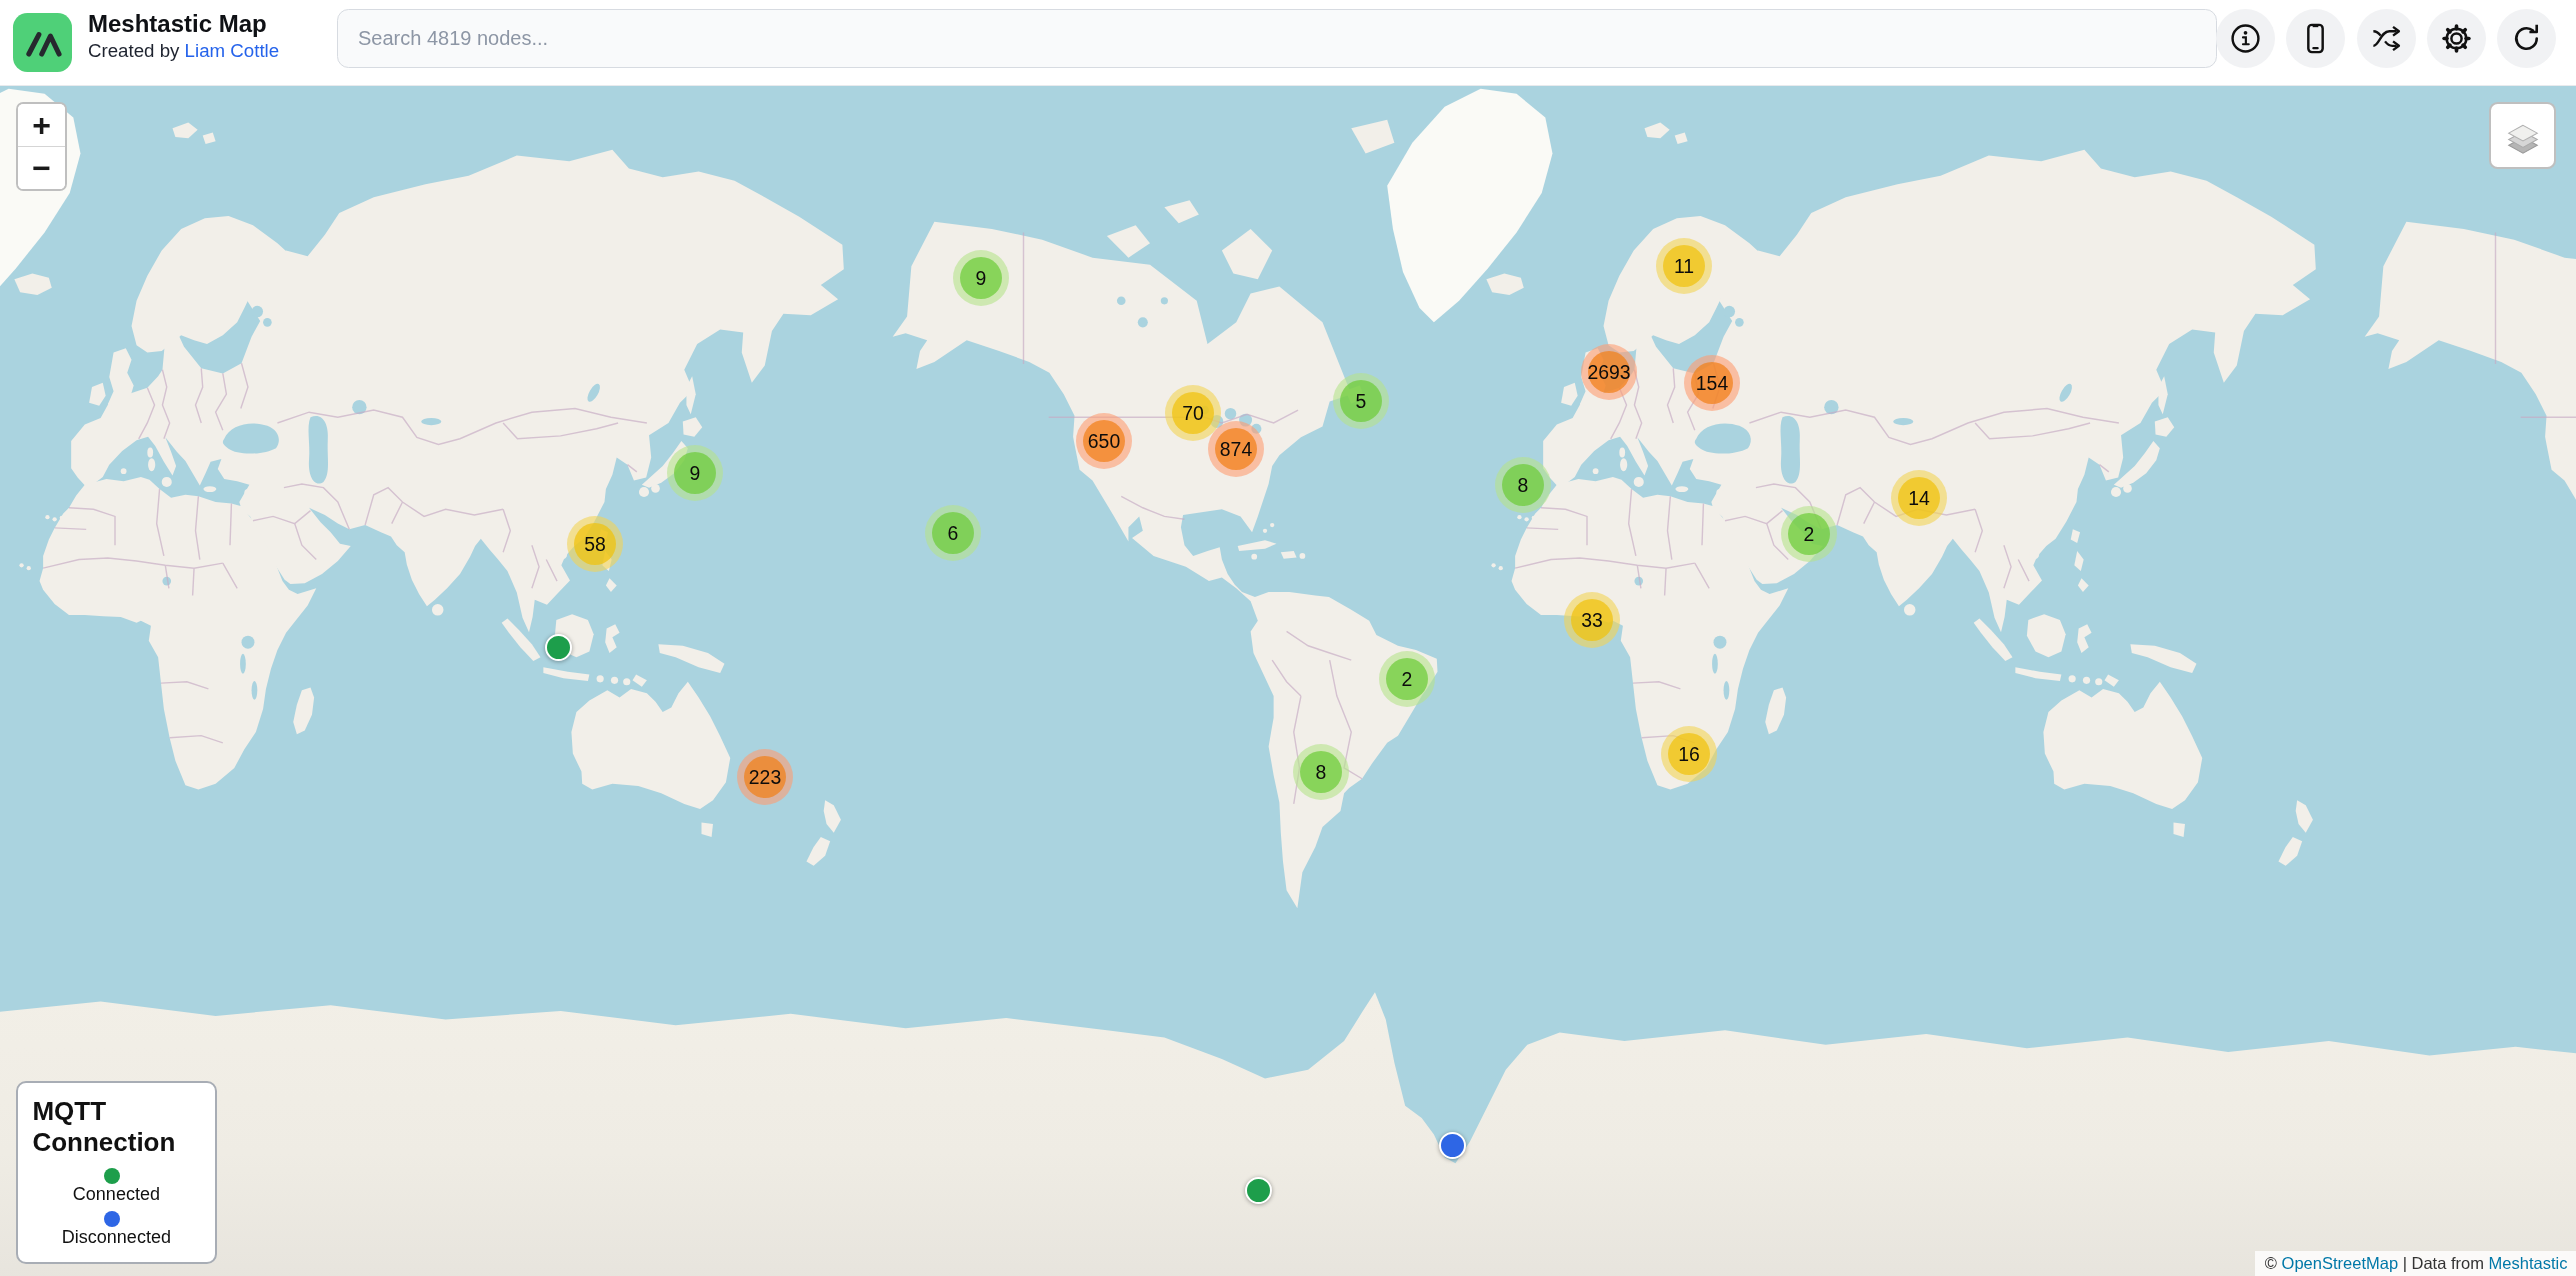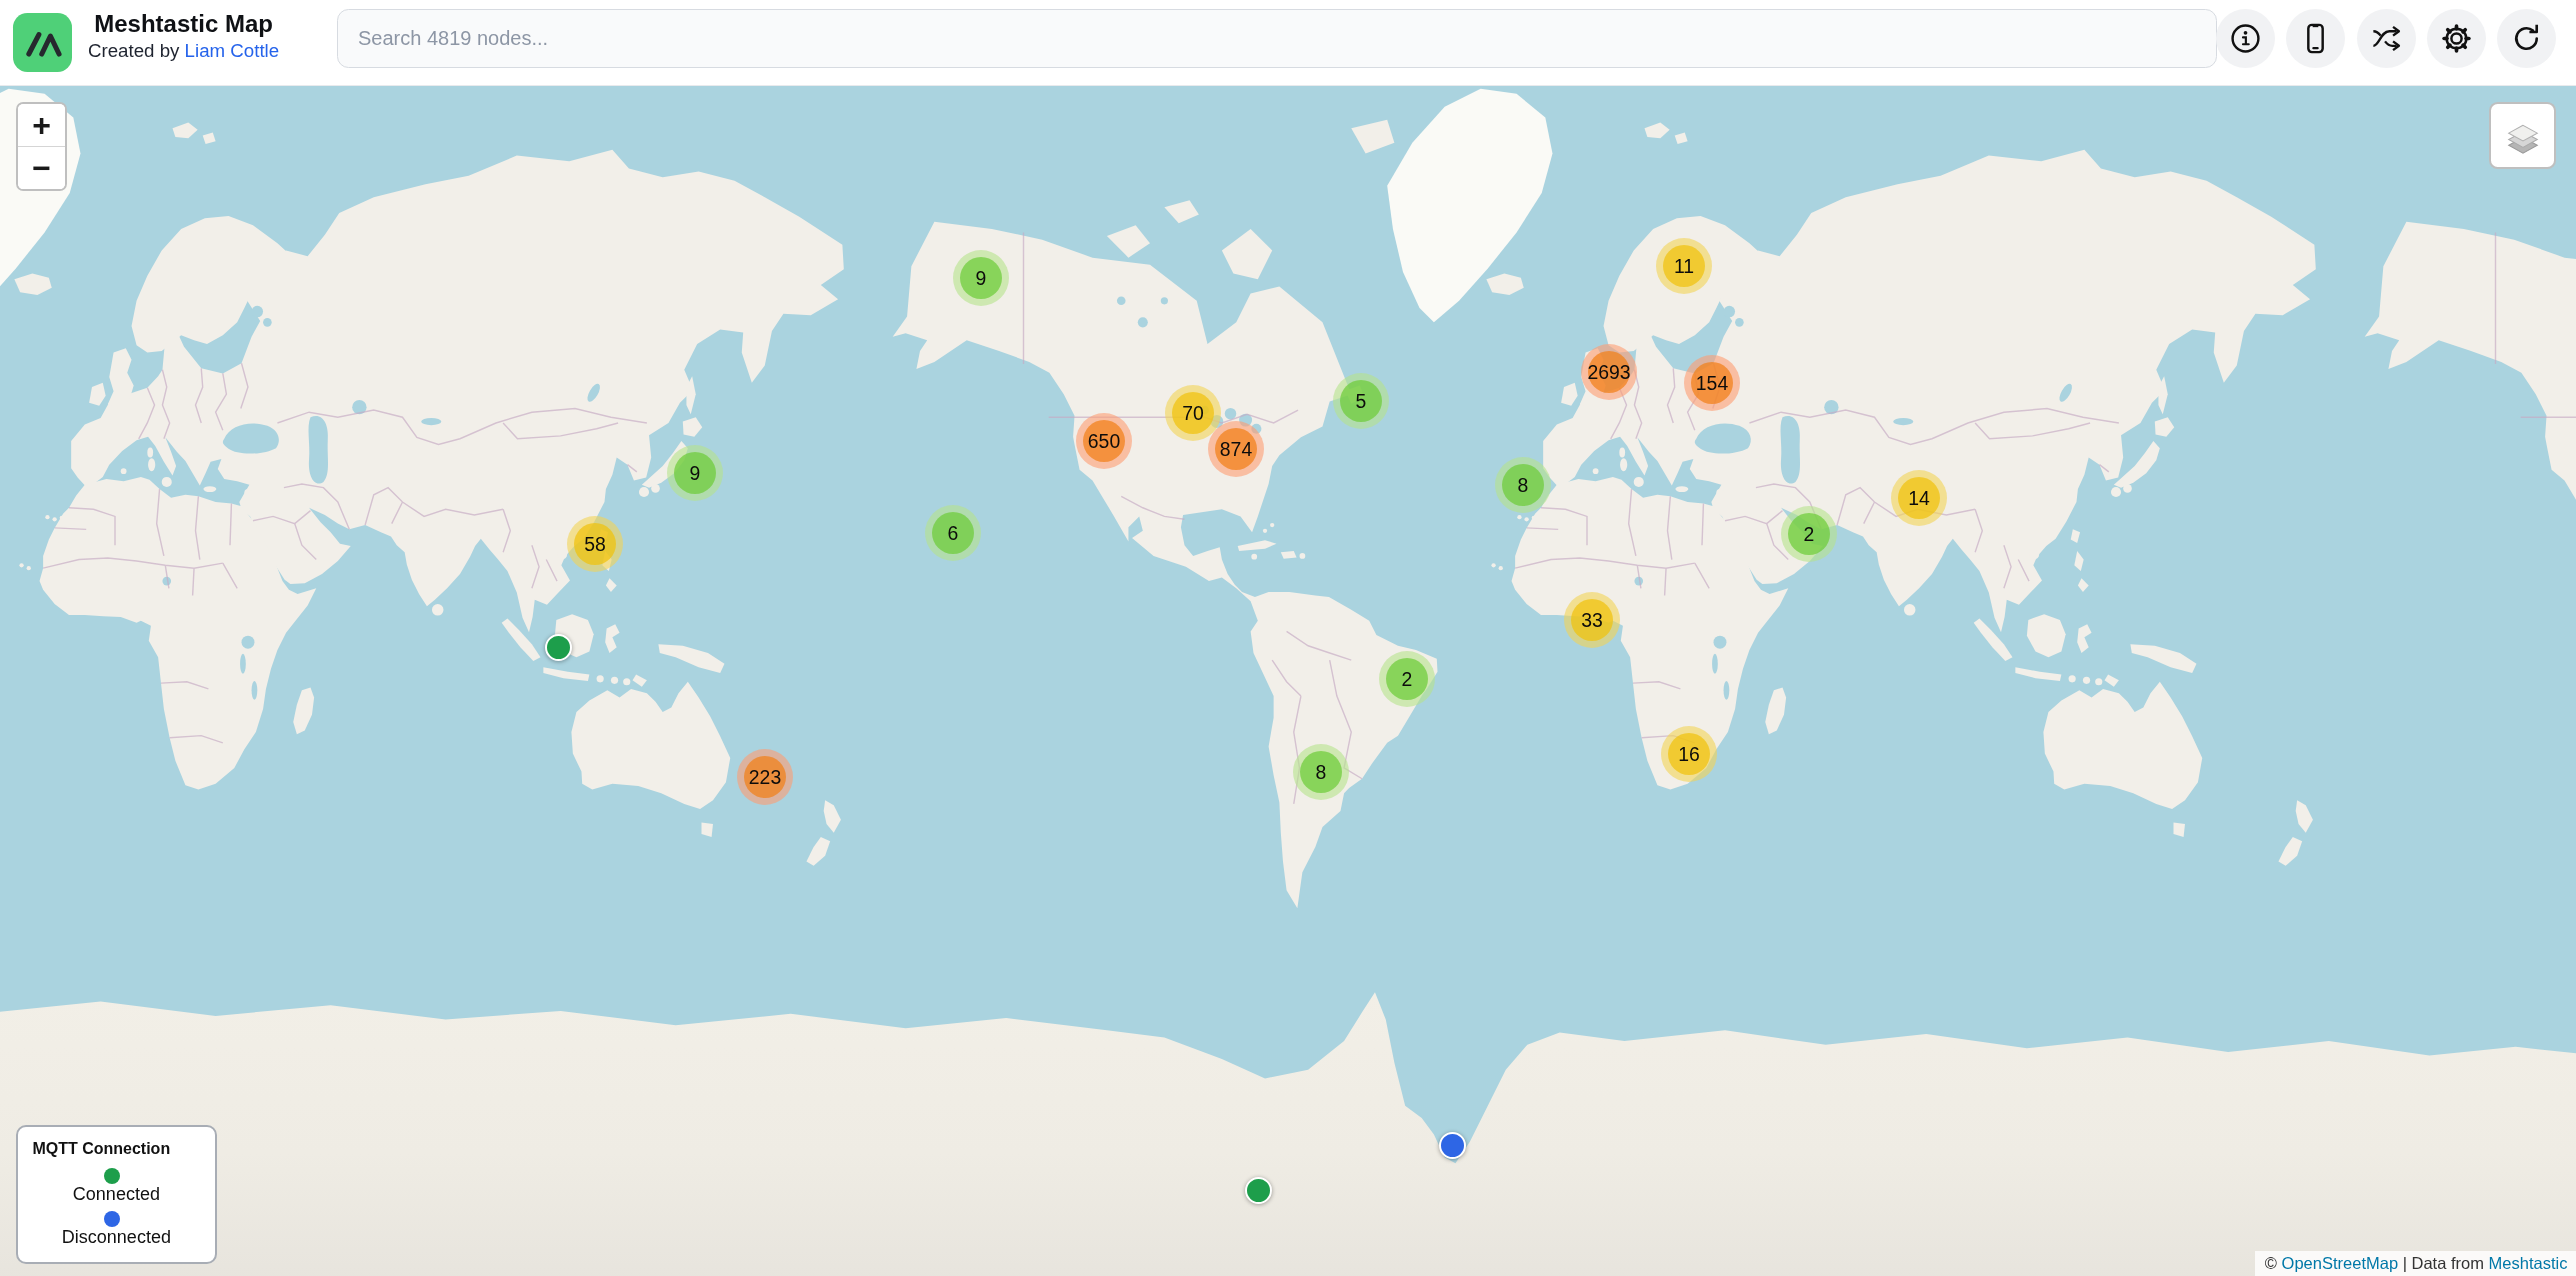--- a/index.html
+++ b/index.html
@@ -2,21 +2,21 @@
 <html style="font-size:11.5px"><head>
 <meta charset="utf-8">
 <style>
   html,body{margin:0;padding:0;background:#fff;}
   body{width:2576px;height:1277px;overflow:hidden;font-family:"Liberation Sans","DejaVu Sans",sans-serif;-webkit-font-smoothing:antialiased;}
   #app{position:relative;width:2576px;height:1277px;overflow:hidden;}
 
   
   #header{position:absolute;top:0;left:0;width:100%;height:85px;background:#ffffff;border-bottom:0.7px solid #e8eaed;z-index:50;display:flex;align-items:center;}
   .logo{position:absolute;left:13px;top:13px;width:59px;height:59px;border-radius:14.4px;background:#4fd078;display:flex;align-items:center;justify-content:center;}
-  .titleblock{position:absolute;left:88px;top:10px;line-height:1.15;text-align:center;}
+  .titleblock{position:absolute;left:88px;top:10px;line-height:1.15;}
   .apptitle{font-size:24px;font-weight:bold;color:#0f1115;}
   .subtitle{font-size:18.7px;color:#1f2430;margin-top:2.9px;}
   .subtitle a{color:#2563eb;text-decoration:none;}
   .searchwrap{position:absolute;left:321px;top:9.3px;width:1880px;height:59px;}
   .searchwrap input{width:100%;height:100%;box-sizing:border-box;border:1.4px solid #d7dbe1;border-radius:11.5px;background:#f9fafb;padding:0 20px;font-size:20px;color:#374151;outline:none;font-family:inherit;margin-left:16px;}
   .searchwrap input::placeholder{color:#8d96a5;}
   .hbtn{position:absolute;top:9.3px;width:59px;height:59px;border-radius:50%;background:#f1f2f4;border:none;display:flex;align-items:center;justify-content:center;cursor:pointer;padding:0;}
   .hbtn svg{display:block;}
 
   
@@ -36,21 +36,21 @@
   .cluster .inner{width:42px;height:42px;border-radius:50%;display:flex;align-items:center;justify-content:center;font-size:19.4px;color:#0c0c0c;}
   .c-small{background:rgba(181,226,140,0.6);}  .c-small .inner{background:rgba(110,204,57,0.72);}
   .c-medium{background:rgba(241,211,87,0.6);}  .c-medium .inner{background:rgba(240,194,12,0.72);}
   .c-large{background:rgba(253,156,115,0.6);}  .c-large .inner{background:rgba(241,128,23,0.72);}
 
   
   .nodedot{position:absolute;width:23px;height:23px;margin-left:-14.4px;margin-top:-14.4px;border-radius:50%;border:2.9px solid #ffffff;box-shadow:0 0.7px 4.3px rgba(0,0,0,0.35);z-index:31;cursor:pointer;}
 
   
   .legend{position:absolute;left:16px;bottom:13px;width:168px;background:#ffffff;border:2.2px solid #a8adb5;border-radius:10px;padding:13px 14.4px 14.4px 14.4px;z-index:40;}
-  .legend .ltitle{font-size:16px;font-weight:bold;color:#111;margin-bottom:10px;}
+  .legend .ltitle{font-size:26px;font-weight:bold;color:#111;margin-bottom:10px;}
   .legend .lrow{display:flex;align-items:center;margin-top:5.8px;flex-direction:column;}
   .legend .ldot{width:16px;height:16px;border-radius:50%;margin-right:8.6px;flex:0 0 auto;}
   .legend .llabel{font-size:18px;color:#111;}
 
   
   .attrib{position:absolute;right:0;bottom:0;background:rgba(255,255,255,0.8);padding:2.9px 8.6px 4.3px 10px;font-size:16.5px;color:#333;z-index:40;white-space:nowrap;}
   .attrib a{color:#0078A8;text-decoration:none;cursor:pointer;}
 </style>
 </head>
 <body>

